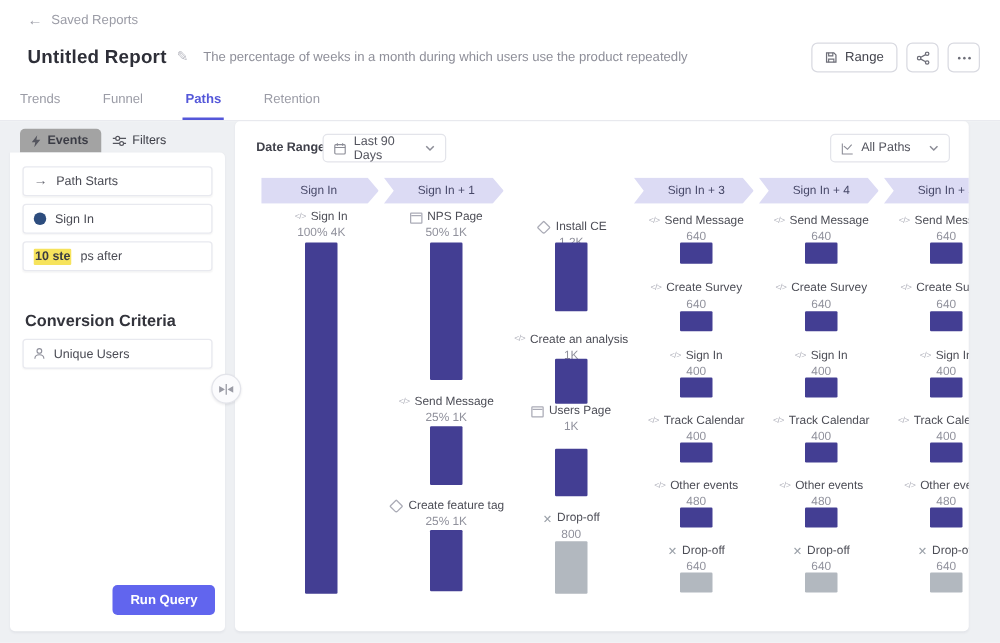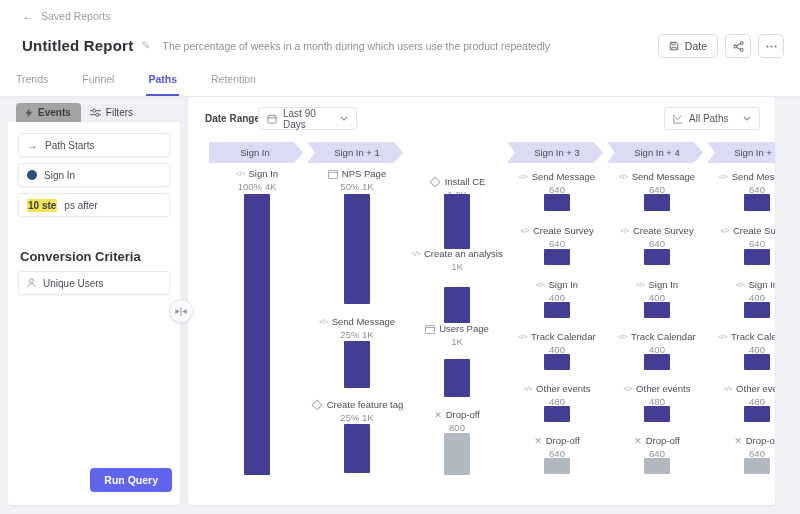--- a/index.html
+++ b/index.html
@@ -75,21 +75,21 @@
       <span class="rdesc">The percentage of weeks in a month during which users use the product repeatedly</span>
     </div>
     <div class="hdr-buttons">
       <button class="btn">
         <span>
           <svg width="10" height="10" viewBox="0 0 12 12">
               <path d="M1.5 1.5h7l2 2v7h-9z" fill="none" stroke="#6d6e78" stroke-width="1.2"></path>
               <path d="M3.5 1.5v3h4v-3M3.5 10.5v-3h5v3" fill="none" stroke="#6d6e78" stroke-width="1.1"></path>
             </svg>
         </span>
-        <span>Date</span>
+        <span>Range</span>
       </button>
       <button class="btn icon-only">
         <span>
           <svg width="11" height="11" viewBox="0 0 12 12">
               <g fill="none" stroke="#6d6e78" stroke-width="1.1">
                 <circle cx="9.5" cy="2.2" r="1.5"></circle>
                 <circle cx="2.5" cy="6" r="1.5"></circle>
                 <circle cx="9.5" cy="9.8" r="1.5"></circle>
                 <path d="M4 5.2l4.2-2.3M4 6.9l4.2 2.3"></path>
               </g>
@@ -250,21 +250,21 @@
         </div>
         <div class="bar" style="left: 156px; top: 327px; height: 49px; background: rgb(67, 62, 147);"></div>
         <div class="node" style="left: 219px; top: 79px;">
           <div class="nlabel">
             <span class="icon-tag"></span>
             <span>Install CE</span>
           </div>
           <div class="nvalue">1.2K</div>
         </div>
         <div class="bar" style="left: 256px; top: 97px; height: 55px; background: rgb(67, 62, 147);"></div>
-        <div class="node" style="left: 219px; top: 151px;">
+        <div class="node" style="left: 219px; top: 169px;">
           <div class="nlabel">
             <span class="icon-event">&lt;/&gt;</span>
             <span>Create an analysis</span>
           </div>
           <div class="nvalue">1K</div>
         </div>
         <div class="bar" style="left: 256px; top: 190px; height: 36px; background: rgb(67, 62, 147);"></div>
         <div class="node" style="left: 219px; top: 226px;">
           <div class="nlabel">
             <span class="icon-page"></span>

